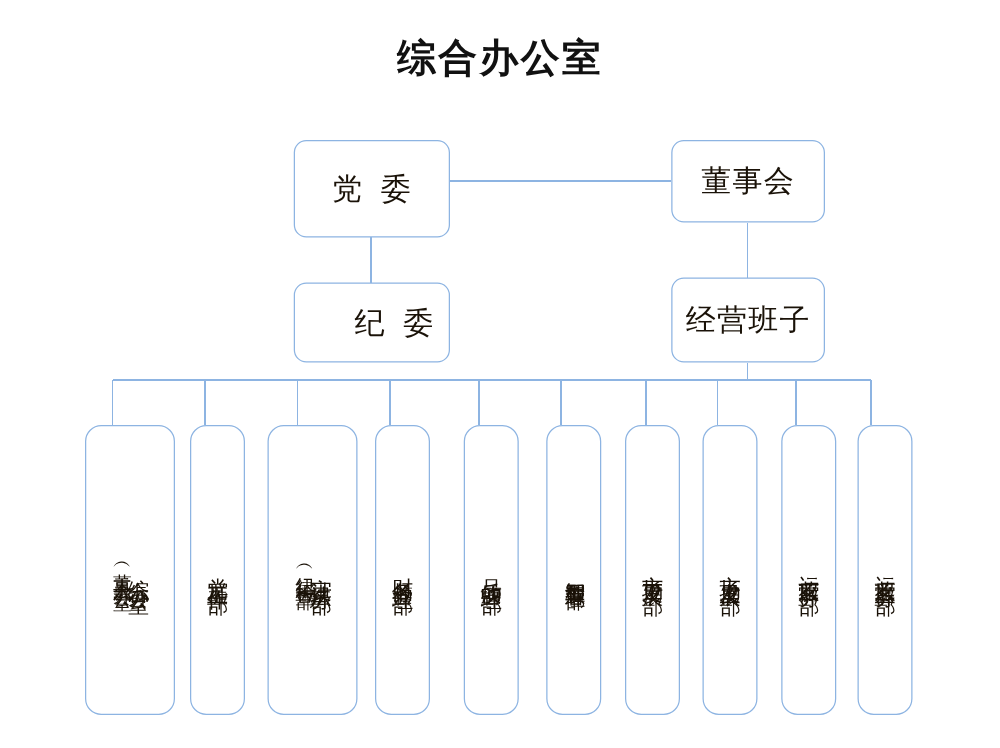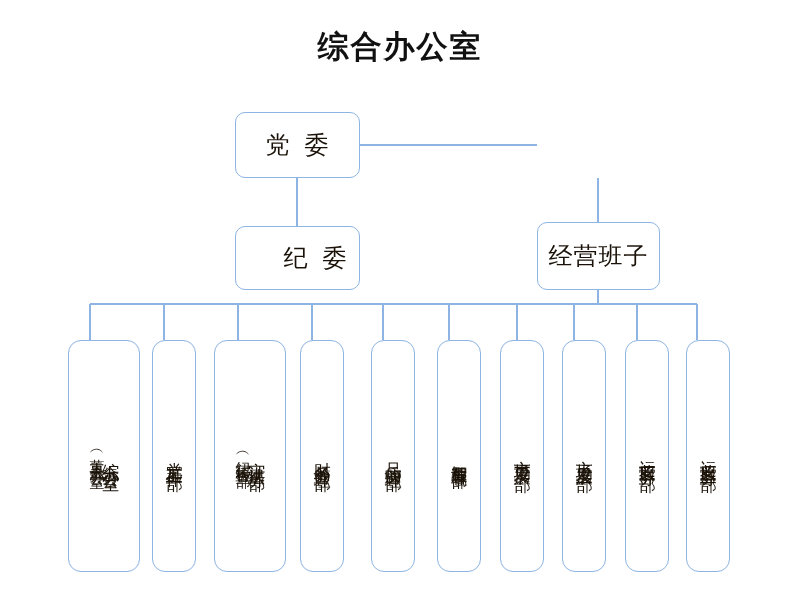--- a/index.html
+++ b/index.html
@@ -137,24 +137,27 @@
       <line x1="312" y1="304" x2="312" y2="340"></line>
       <line x1="383" y1="304" x2="383" y2="340"></line>
       <line x1="449" y1="304" x2="449" y2="340"></line>
       <line x1="517" y1="304" x2="517" y2="340"></line>
       <line x1="574" y1="304" x2="574" y2="340"></line>
       <line x1="637" y1="304" x2="637" y2="340"></line>
       <line x1="697" y1="304" x2="697" y2="340"></line>
     </g>
   </svg>
 
-  <div class="node node-top" style="left:235px; top:112px; width:125px; height:66px;">
+  <div class="node node-top" style="left:235px; top:112px; width:125px; height:78px;">
     <span>党  委</span>
   </div>
 
+  <div class="node node-top" style="left:537px; top:112px; width:123px; height:66px;">
+    <span>董事会</span>
+  </div>
 
   <div class="node node-top" style="left:235px; top:226px; width:125px; height:64px;padding-left:36px;">
     <span>纪  委</span>
   </div>
 
   <div class="node node-top" style="left:537px; top:222px; width:123px; height:68px;text-align:center;">
     <span>经营班子</span>
   </div>
 
   <div class="dept wide" style="left:68px;">

